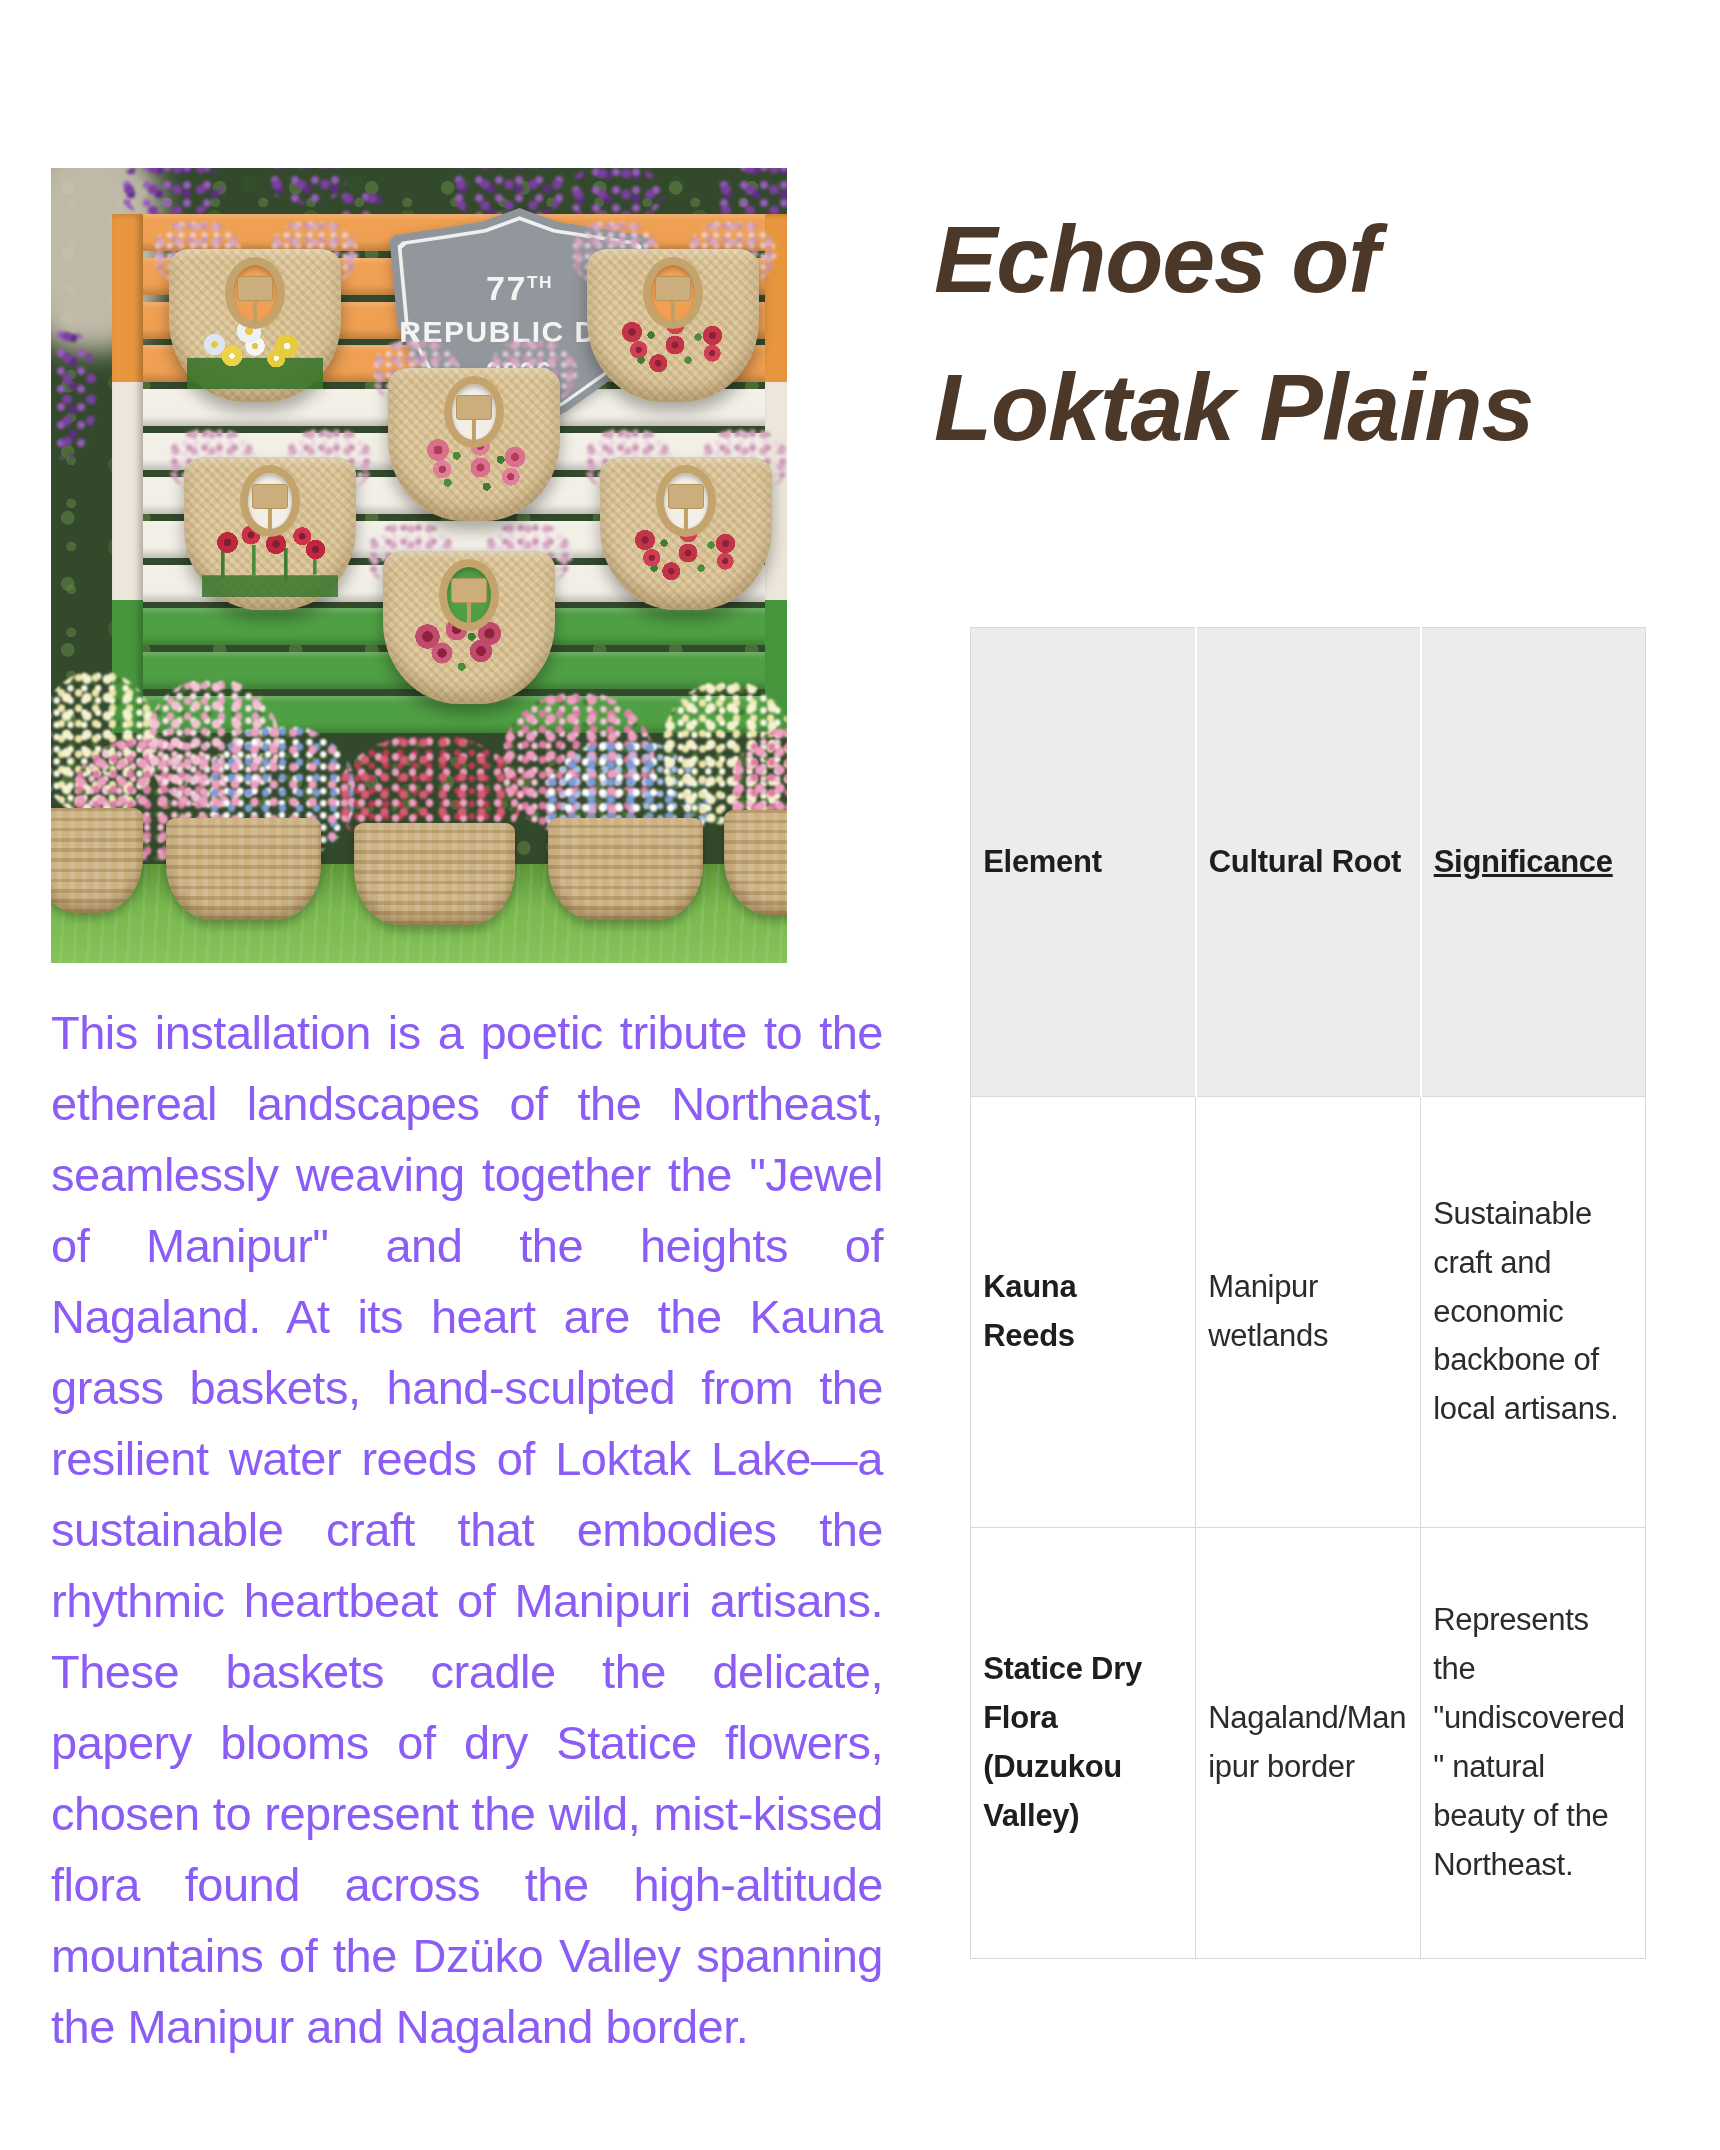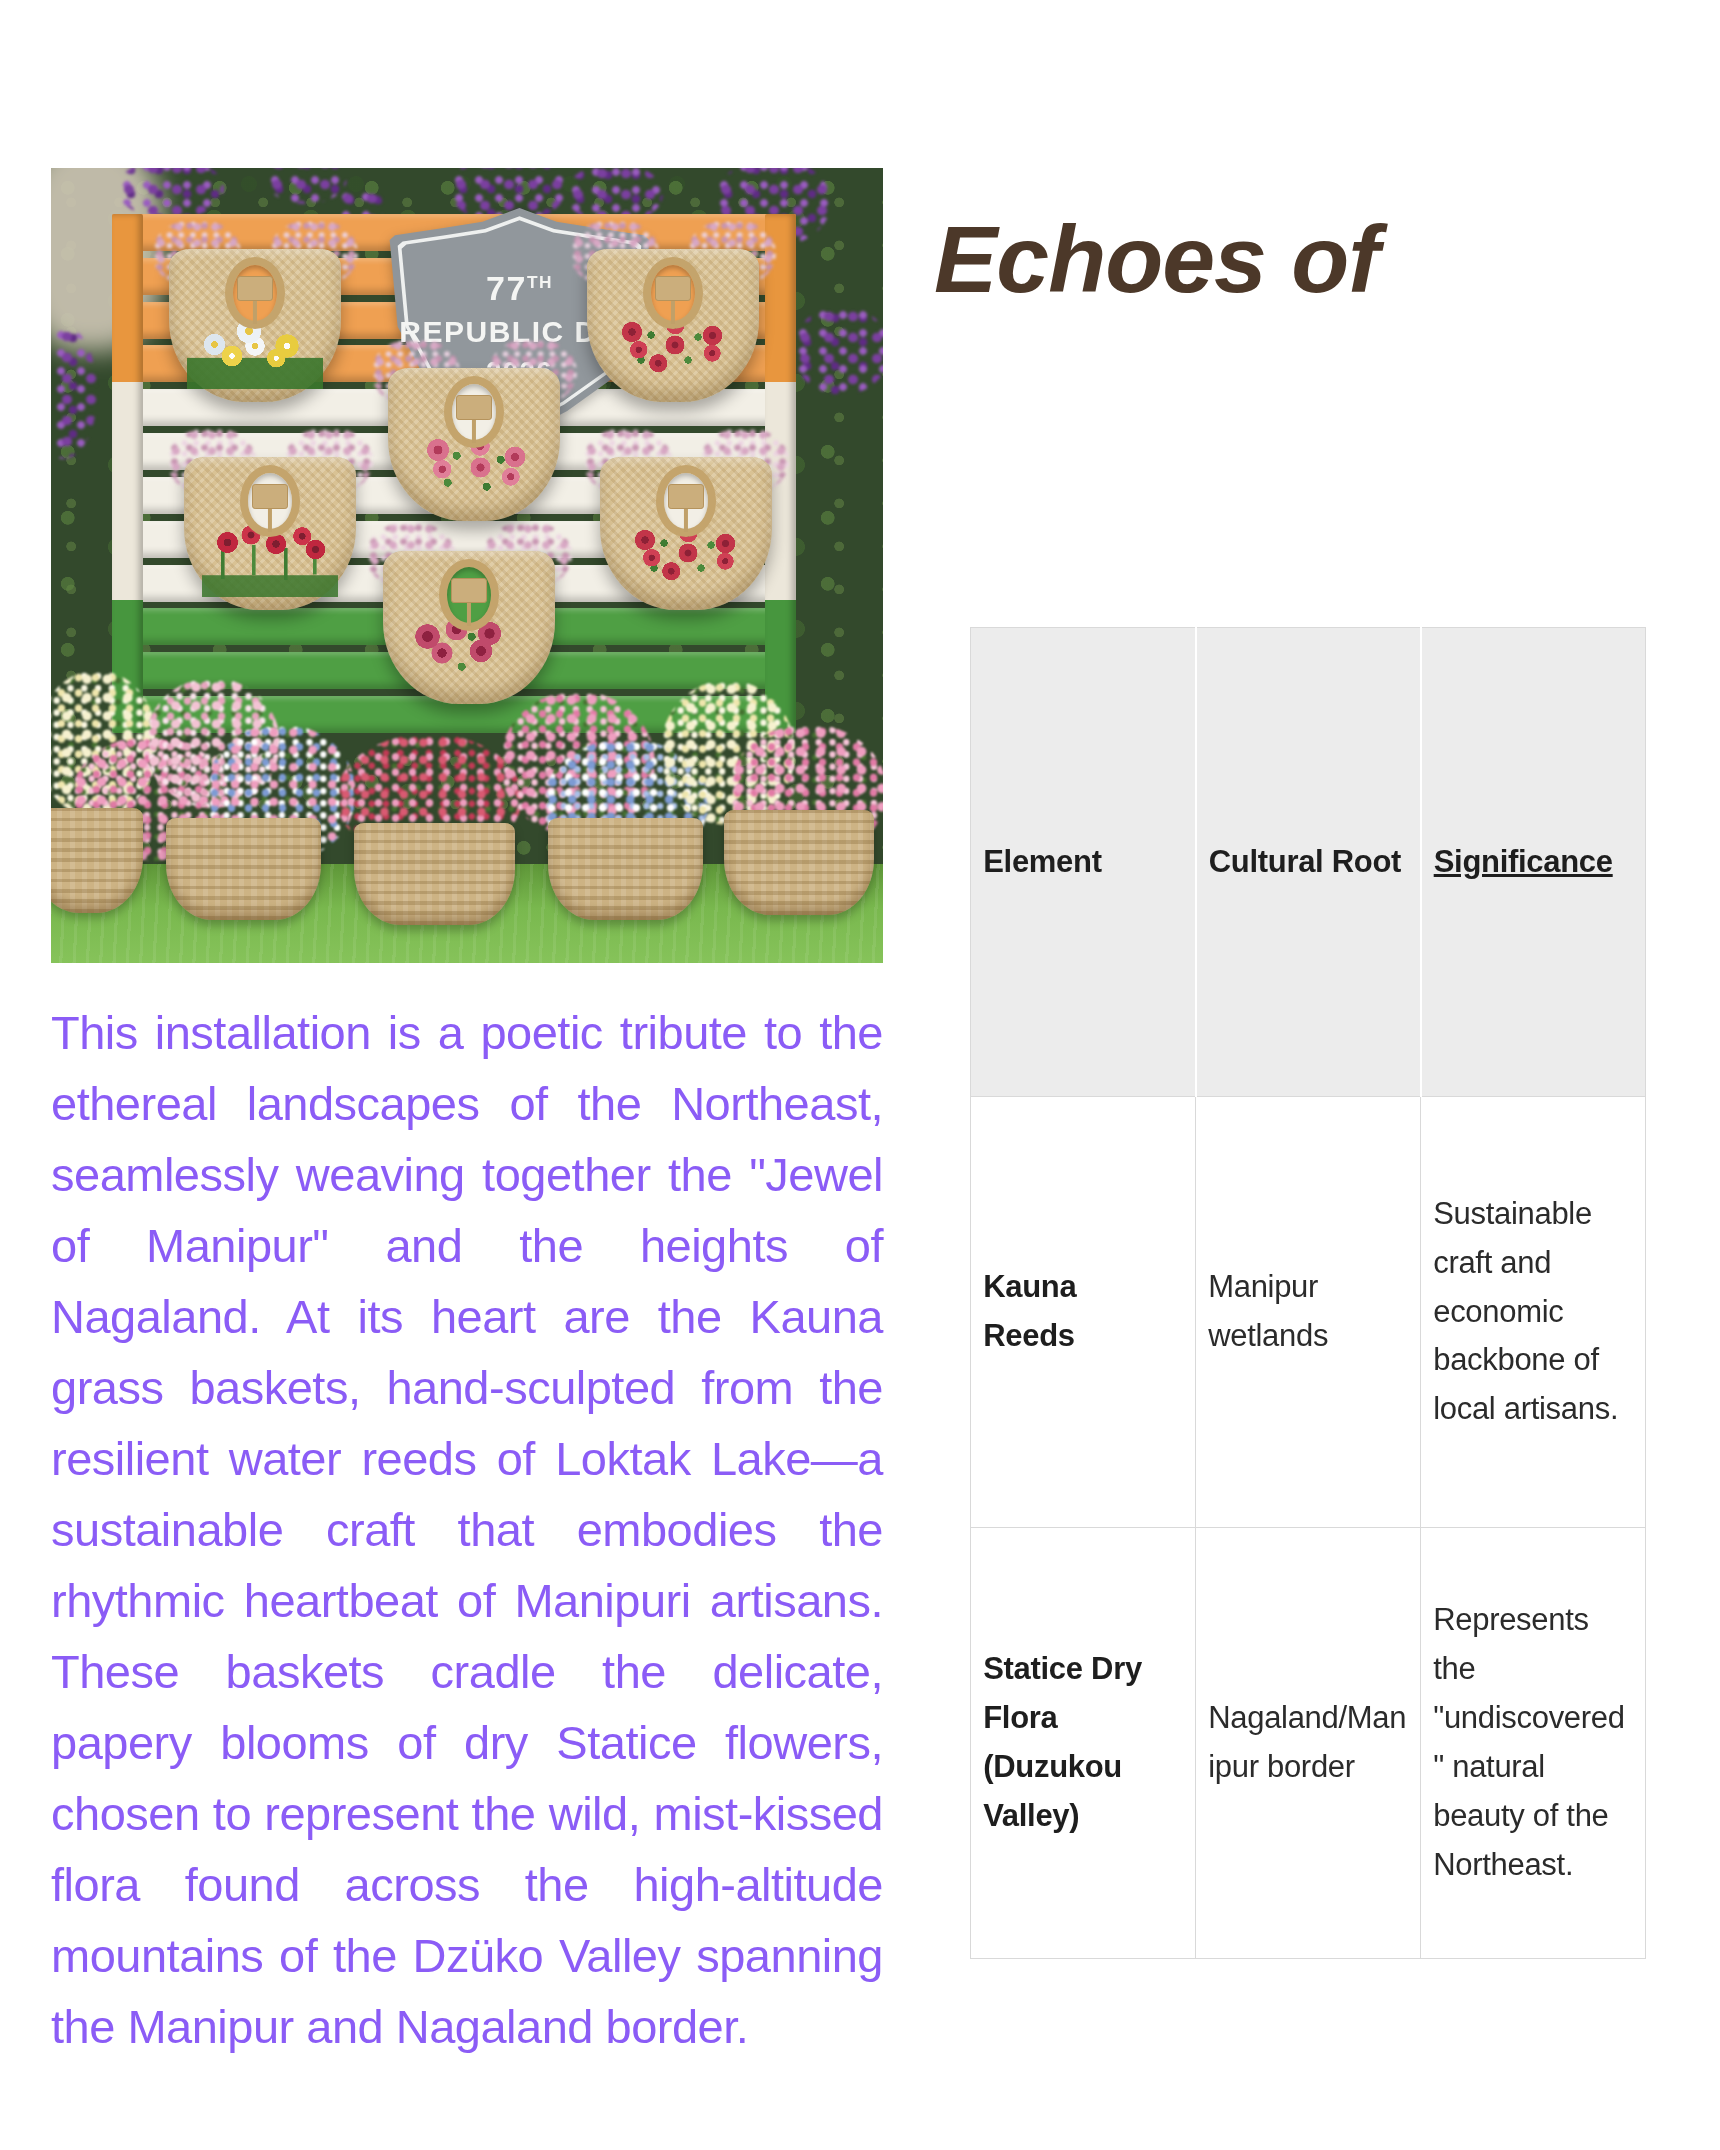--- a/index.html
+++ b/index.html
@@ -4,21 +4,21 @@
 <style>
   * { margin:0; padding:0; box-sizing:border-box; }
   html,body { background:#ffffff; }
   body {
     width:1720px; height:2151px; position:relative; overflow:hidden;
     font-family:"Liberation Sans", sans-serif;
   }
 
   
   .photo {
-    position:absolute; left:51px; top:168px; width:832px; height:795px;
+    position:absolute; left:51px; top:168px; width:736px; height:795px;
     overflow:hidden;
     background-color:#33492c;
     background-image:
       radial-gradient(circle at 22% 30%, rgba(96,138,66,.55) 0 6.6px, transparent 7.1px),
       radial-gradient(circle at 68% 62%, rgba(70,108,50,.55) 0 8.7px, transparent 9.2px),
       radial-gradient(circle at 42% 80%, rgba(118,158,80,.38) 0 4.6px, transparent 5.1px),
       radial-gradient(circle at 85% 18%, rgba(52,82,40,.6) 0 7.6px, transparent 8.2px);
     background-size:76px 66px, 97px 82px, 48px 43px, 107px 89px;
   }
   .wall-corner {
@@ -334,20 +334,21 @@
 
     <div class="bbasket" style="left:-18px;  top:640px; width:110px; height:105px;"></div>
     <div class="bbasket" style="left:115px;  top:650px; width:155px; height:102px;"></div>
     <div class="bbasket" style="left:303px;  top:655px; width:161px; height:102px;"></div>
     <div class="bbasket" style="left:497px;  top:650px; width:155px; height:102px;"></div>
     <div class="bbasket" style="left:673px; top:642px; width:150px; height:105px;"></div>
   </figure>
 
   <h1 class="title">
     <div>Echoes of</div>
+    <div>Loktak Plains</div>
   </h1>
 
   <p class="body-text">This installation is a poetic tribute to the ethereal landscapes of the Northeast, seamlessly weaving together the "Jewel of Manipur" and the heights of Nagaland. At its heart are the Kauna grass baskets, hand-sculpted from the resilient water reeds of Loktak Lake—a sustainable craft that embodies the rhythmic heartbeat of Manipuri artisans. These baskets cradle the delicate, papery blooms of dry Statice flowers, chosen to represent the wild, mist-kissed flora found across the high-altitude mountains of the Dzüko Valley spanning the Manipur and Nagaland border.</p>
 
   <div class="table-wrap">
     <table>
       <thead>
         <tr>
           <th>Element</th>
           <th>Cultural Root</th>

